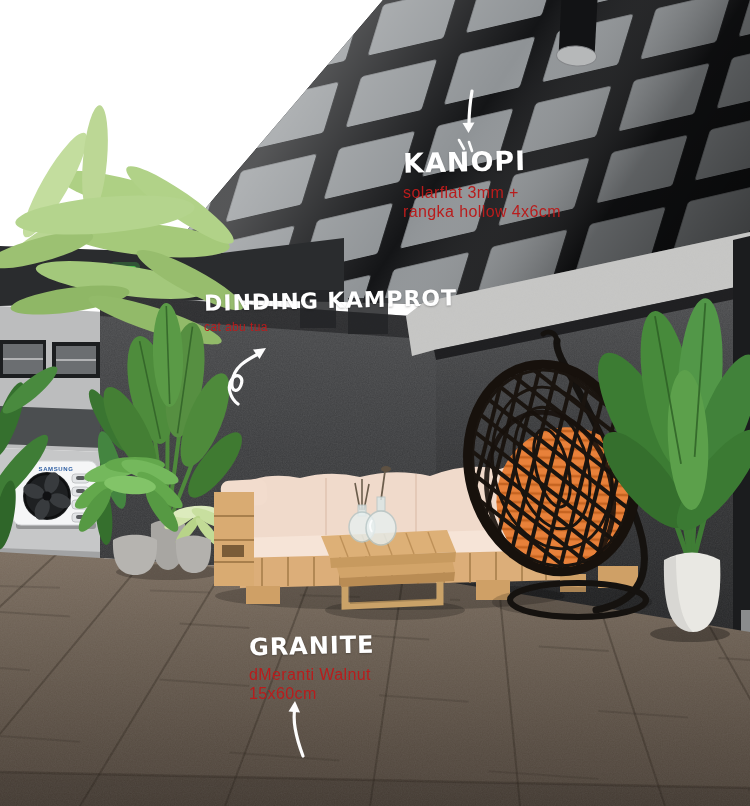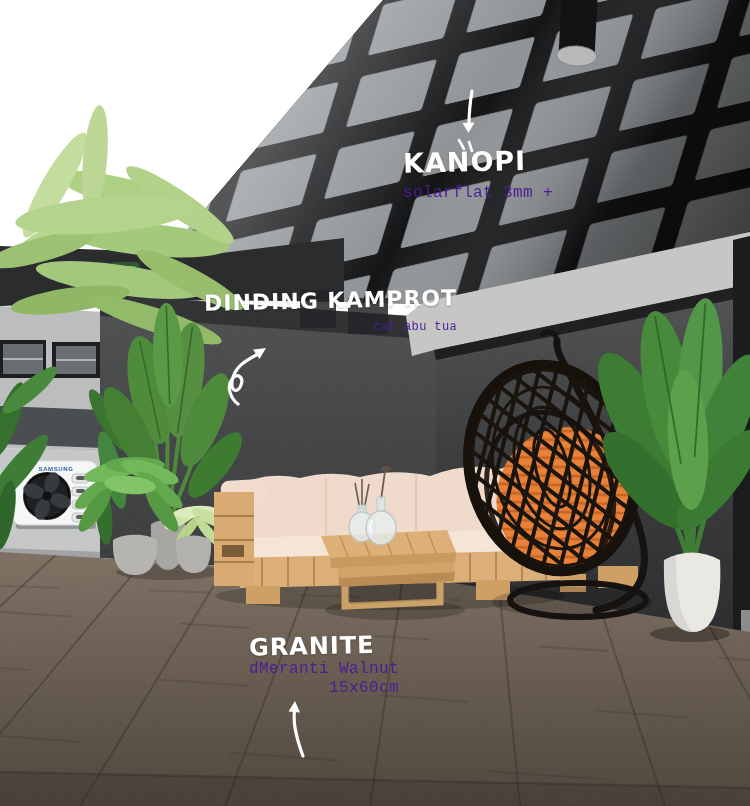--- a/index.html
+++ b/index.html
@@ -2,31 +2,31 @@
 <html><head>
 <meta charset="utf-8">
 <style>
   html,body{margin:0;padding:0;background:#ffffff;}
   .stage{position:relative;width:750px;height:806px;overflow:hidden;background:#ffffff;
          font-family:"Liberation Sans",sans-serif;}
   .stage svg{position:absolute;left:0;top:0;}
   .ann{position:absolute;color:#ffffff;}
   .ann .title{font-family:"DejaVu Sans",sans-serif;font-weight:700;letter-spacing:1px;
               transform:rotate(-1.3deg);text-shadow:0 1px 2px rgba(0,0,0,.25);}
-  .ann .sub{font-family:Liberation Mono, monospace;font-weight:400;font-size:16px;
-            line-height:1.17;letter-spacing:.4px;color:#4c1d95;text-align:right;}
+  .ann .sub{font-family:Liberation Sans, sans-serif;font-weight:400;font-size:16px;
+            line-height:1.17;letter-spacing:.4px;color:#b91c1c;}
   .ann-kanopi{left:403px;top:146px;}
   .ann-kanopi .title{font-size:27px;}
   .ann-kanopi .sub{margin-top:7px;}
   .ann-dinding{left:204px;top:288px;}
   .ann-dinding .title{font-size:22px;}
   .ann-dinding .sub{margin-top:7px;font-size:12px;}
   .ann-granite{left:249px;top:632px;}
   .ann-granite .title{font-size:24px;}
-  .ann-granite .sub{}
+  .ann-granite .sub{margin-top:6px;}
 </style>
 </head>
 <body>
 
 <div class="stage">
 
 <svg width="750" height="806" viewBox="0 0 750 806">
   <defs>
     <pattern id="panels" width="96" height="62" patternUnits="userSpaceOnUse" patternTransform="translate(380,0) rotate(-13) skewX(-30) scale(1.05)">
       <rect width="96" height="62" fill="#141517"></rect>
@@ -411,20 +411,21 @@
       <path d="M303,756 C297,740 292,722 295,708"></path>
       <path d="M295,701 l-6.5,10.5 l11.5,1 z" fill="#FDFDFD" stroke="none"></path>
     </g>
   </g>
 </svg>
 
 <div class="ann ann-kanopi">
   <div class="title">KANOPI</div>
   <div class="sub">
     <div>solarflat 3mm +</div>
+    <div>rangka hollow 4x6cm</div>
   </div>
 </div>
 
 <div class="ann ann-dinding">
   <div class="title">DINDING KAMPROT</div>
   <div class="sub">
     <div>cat abu tua</div>
   </div>
 </div>
 

